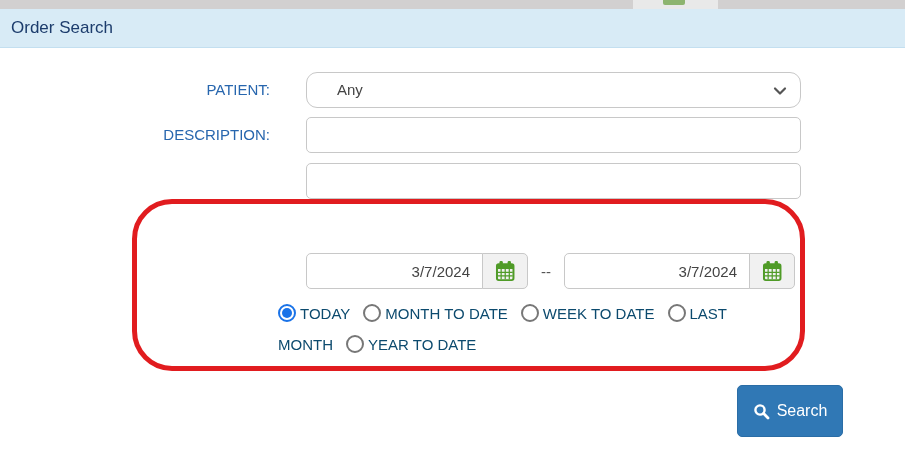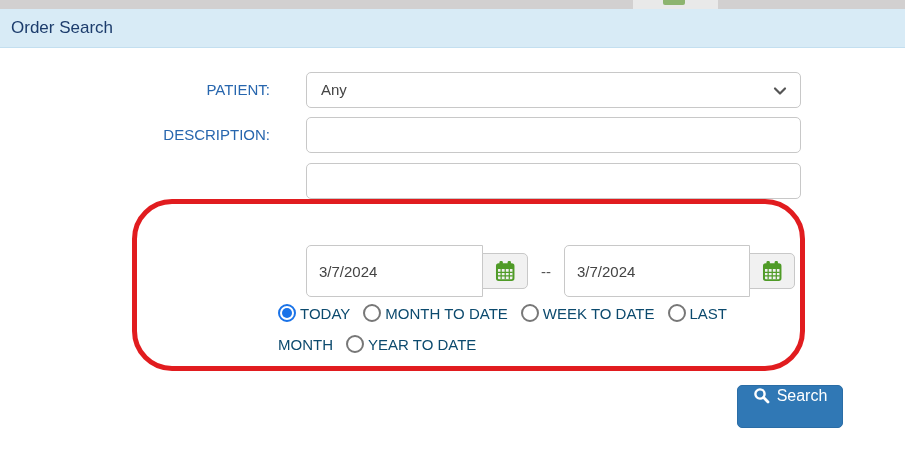--- a/index.html
+++ b/index.html
@@ -20,35 +20,36 @@
     line-height:38px;padding-left:11px;font-size:17px;font-weight:normal;color:#1c3c6c;
   }
   
   .row{position:absolute;left:12px;width:905px;height:36px;margin-left:16px;}
   .row .lbl{
     position:absolute;left:0;top:0;width:242px;text-align:right;
     line-height:36px;font-size:15px;color:#2766ae;
   }
   .field{position:absolute;left:278px;top:0;height:36px;box-sizing:border-box;}
   .select-box{
-    width:495px;border:1px solid #c8c8c8;border-radius:5px;background:#fff;
-    font-size:15px;color:#444;line-height:34px;padding-left:14px;cursor:pointer;position:relative;
+    width:495px;border:1px solid #c8c8c8;border-radius:11px;background:#fff;
+    font-size:15px;color:#444;line-height:34px;padding-left:30px;cursor:pointer;position:relative;
   }
   .select-box .chev{position:absolute;right:12px;top:10px;width:16px;height:16px;}
   .text-input{
     width:495px;height:36px;border:1px solid #c8c8c8;border-radius:5px;background:#fff;
     font-size:15px;color:#444;padding:0 12px;box-sizing:border-box;outline:none;
     font-family:"Liberation Sans",sans-serif;
   }
   
   .date-row{position:absolute;left:278px;top:0;height:36px;display:flex;align-items:center;}
   .date-input{
-    height:52px;border:1px solid #c8c8c8;border-radius:5px 0 0 5px;background:#fff;
+    height:36px;border:1px solid #c8c8c8;border-radius:5px 0 0 5px;background:#fff;
     font-size:15px;color:#444;padding:0 12px;box-sizing:border-box;outline:none;
     font-family:"Liberation Sans",sans-serif;
+    text-align:right;
   }
   .date-input.from{width:177px;}
   .date-input.to{width:186px;}
   .cal-btn{
     width:46px;height:36px;margin-left:-1px;box-sizing:border-box;border:1px solid #c8c8c8;
     border-radius:0 5px 5px 0;background:#f1f1f1;display:flex;align-items:center;justify-content:center;
     cursor:pointer;padding:0;
   }
   .dash-sep{margin:0 13px;font-size:15px;color:#555;}
   
@@ -62,23 +63,23 @@
   .radio-item.selected .radio-circle::after{
     content:"";position:absolute;left:2px;top:2px;width:10px;height:10px;border-radius:50%;background:#1a73e8;
   }
   
   .annotation{
     position:absolute;left:132px;top:199px;width:673px;height:172px;box-sizing:border-box;
     border:5px solid #e11c1f;border-radius:40px;pointer-events:none;z-index:5;
   }
   
   .search-btn{
-    position:absolute;left:737px;top:385px;width:106px;height:43px;border:1px solid #2a6da6;
+    position:absolute;left:737px;top:385px;width:106px;height:52px;border:1px solid #2a6da6;
     border-radius:5px;background:#3078b5;color:#fff;font-size:16px;cursor:pointer;
-    display:flex;justify-content:center;gap:7px;
+    display:flex;align-items:center;justify-content:center;gap:7px;
     font-family:"Liberation Sans",sans-serif;
   }
 </style>
 </head>
 <body>
 
 <div class="canvas">
 
   <div class="topbar">
     <div class="tab"></div>

